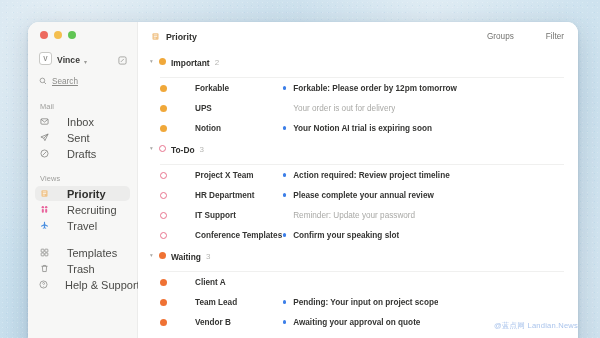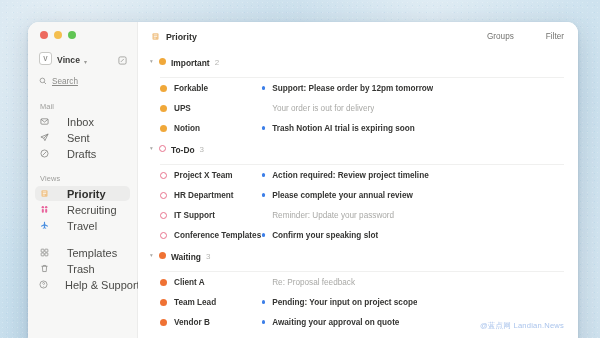--- a/index.html
+++ b/index.html
@@ -173,20 +173,21 @@
   }
   .row .r-ic { width: 14px; display: flex; align-items: center; }
   .sender {
     width: 88px;
     min-width: 88px;
     font-size: 8.2px;
     color: #353533;
     font-weight: bold;
     white-space: nowrap;
     overflow: hidden;
+    margin-left: 21px;
   }
   .subj-wrap { display: flex; align-items: center; flex: 1; min-width: 0; }
   .unread-dot {
     width: 3.2px; height: 3.2px; border-radius: 50%;
     background: #3d7fe8; margin-right: 7px; flex: none;
   }
   .unread-dot.hidden { background: transparent; }
   .subject {
     font-size: 8.2px;
     color: #353533;
@@ -204,21 +205,21 @@
   }
   .dot-hollow {
     width: 7px; height: 7px; border-radius: 50%;
     border: 1.3px solid currentColor;
     box-sizing: border-box;
     display: inline-block;
   }
 
   #watermark {
     position: absolute;
-    right: 14px;
+    right: 0;
     bottom: 21px;
     font-size: 7.6px;
     color: #aac4ec;
     letter-spacing: .2px;
     white-space: nowrap;
   }
   svg { display: block; }
 </style>
 </head>
 <body>
@@ -385,41 +386,41 @@
             <span class="sec-count">2</span>
           </div>
           <div class="sec-rule"></div>
           <div class="row">
             <span class="r-ic">
               <span class="dot-fill" style="background: rgb(240, 168, 58);"></span>
             </span>
             <span class="sender">Forkable</span>
             <span class="subj-wrap">
               <span class="unread-dot" style="background: rgb(61, 127, 232);"></span>
-              <span class="subject">Support: Please order by 12pm tomorrow</span>
+              <span class="subject">Forkable: Please order by 12pm tomorrow</span>
             </span>
           </div>
           <div class="row">
             <span class="r-ic">
               <span class="dot-fill" style="background: rgb(240, 168, 58);"></span>
             </span>
             <span class="sender">UPS</span>
             <span class="subj-wrap">
               <span class="unread-dot hidden"></span>
               <span class="subject read">Your order is out for delivery</span>
             </span>
           </div>
           <div class="row">
             <span class="r-ic">
               <span class="dot-fill" style="background: rgb(240, 168, 58);"></span>
             </span>
             <span class="sender">Notion</span>
             <span class="subj-wrap">
               <span class="unread-dot" style="background: rgb(61, 127, 232);"></span>
-              <span class="subject">Trash Notion AI trial is expiring soon</span>
+              <span class="subject">Your Notion AI trial is expiring soon</span>
             </span>
           </div>
         </div>
         <div class="section">
           <div class="section-head">
             <span class="caret">▾</span>
             <span class="sec-ic">
               <span class="dot-hollow" style="color: rgb(232, 117, 143);"></span>
             </span>
             <span class="sec-title">To-Do</span>
@@ -475,24 +476,20 @@
             </span>
             <span class="sec-title">Waiting</span>
             <span class="sec-count">3</span>
           </div>
           <div class="sec-rule"></div>
           <div class="row">
             <span class="r-ic">
               <span class="dot-fill" style="background: rgb(239, 114, 52);"></span>
             </span>
             <span class="sender">Client A</span>
-            <span class="subj-wrap">
-              <span class="unread-dot hidden"></span>
-              <span class="subject read">Re: Proposal feedback</span>
-            </span>
           </div>
           <div class="row">
             <span class="r-ic">
               <span class="dot-fill" style="background: rgb(239, 114, 52);"></span>
             </span>
             <span class="sender">Team Lead</span>
             <span class="subj-wrap">
               <span class="unread-dot" style="background: rgb(61, 127, 232);"></span>
               <span class="subject">Pending: Your input on project scope</span>
             </span>

